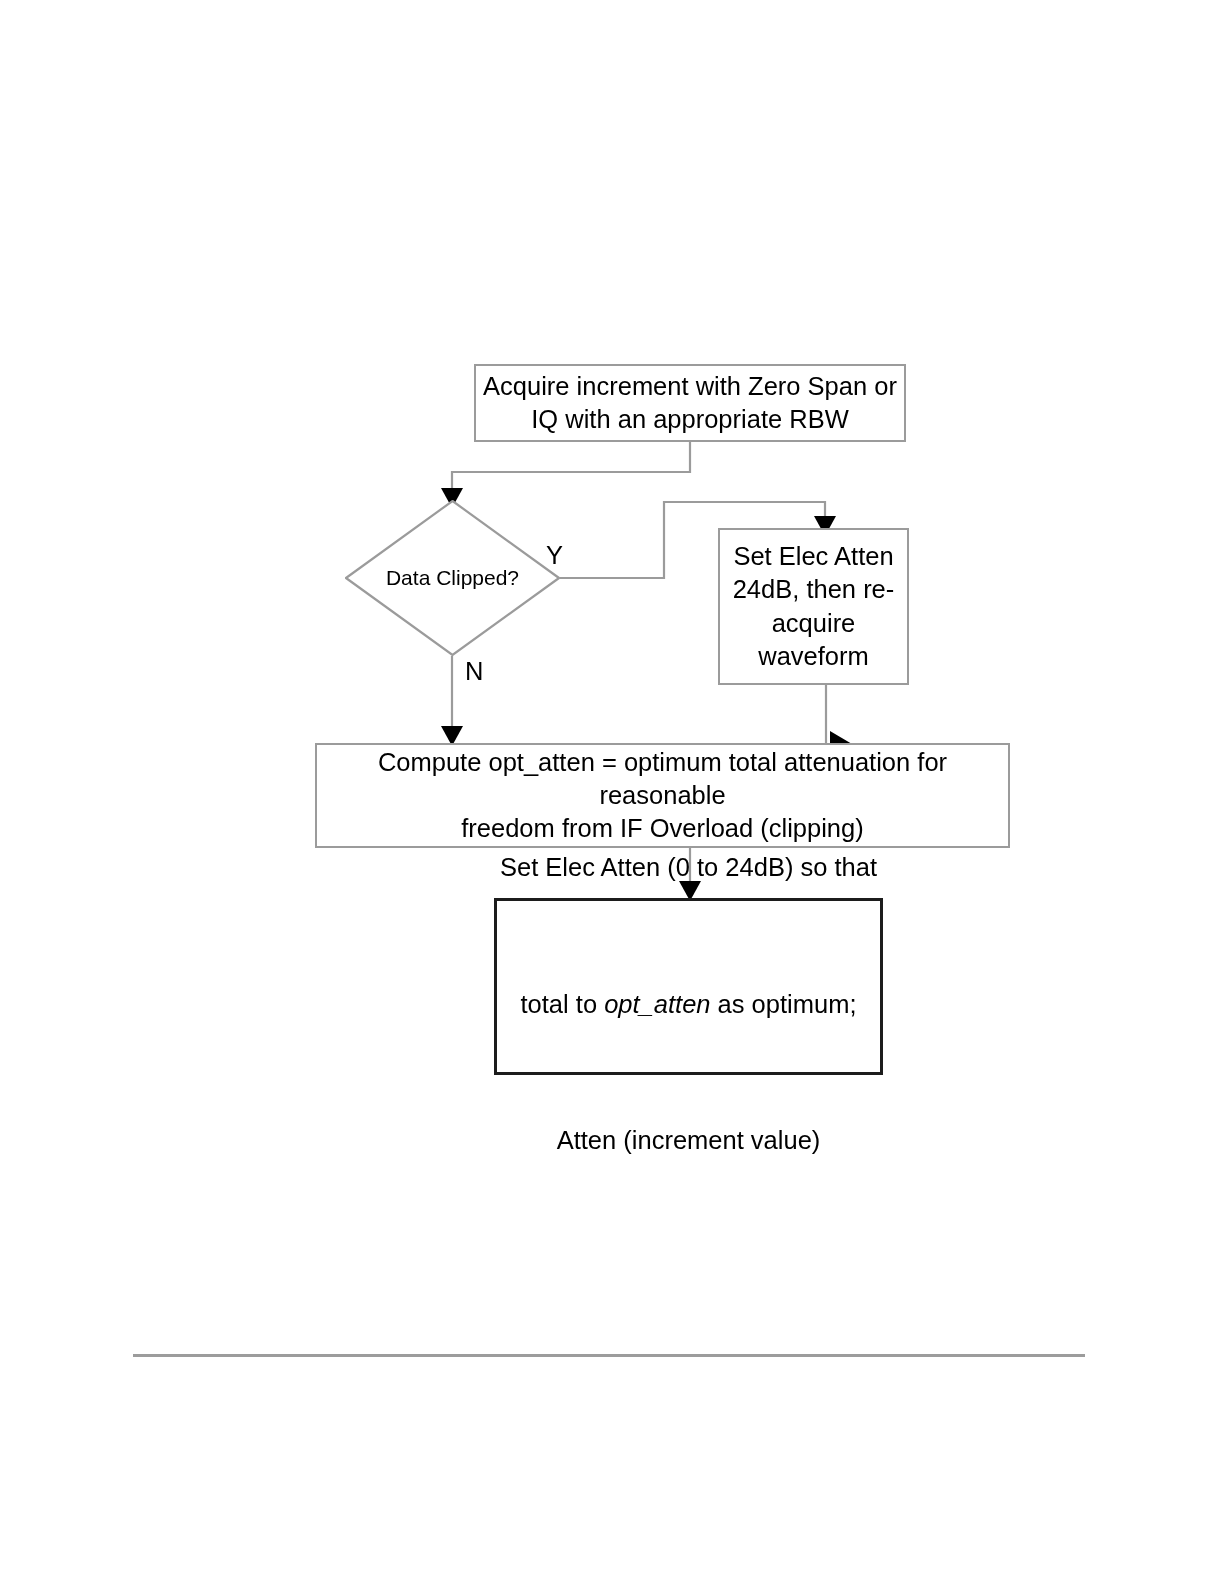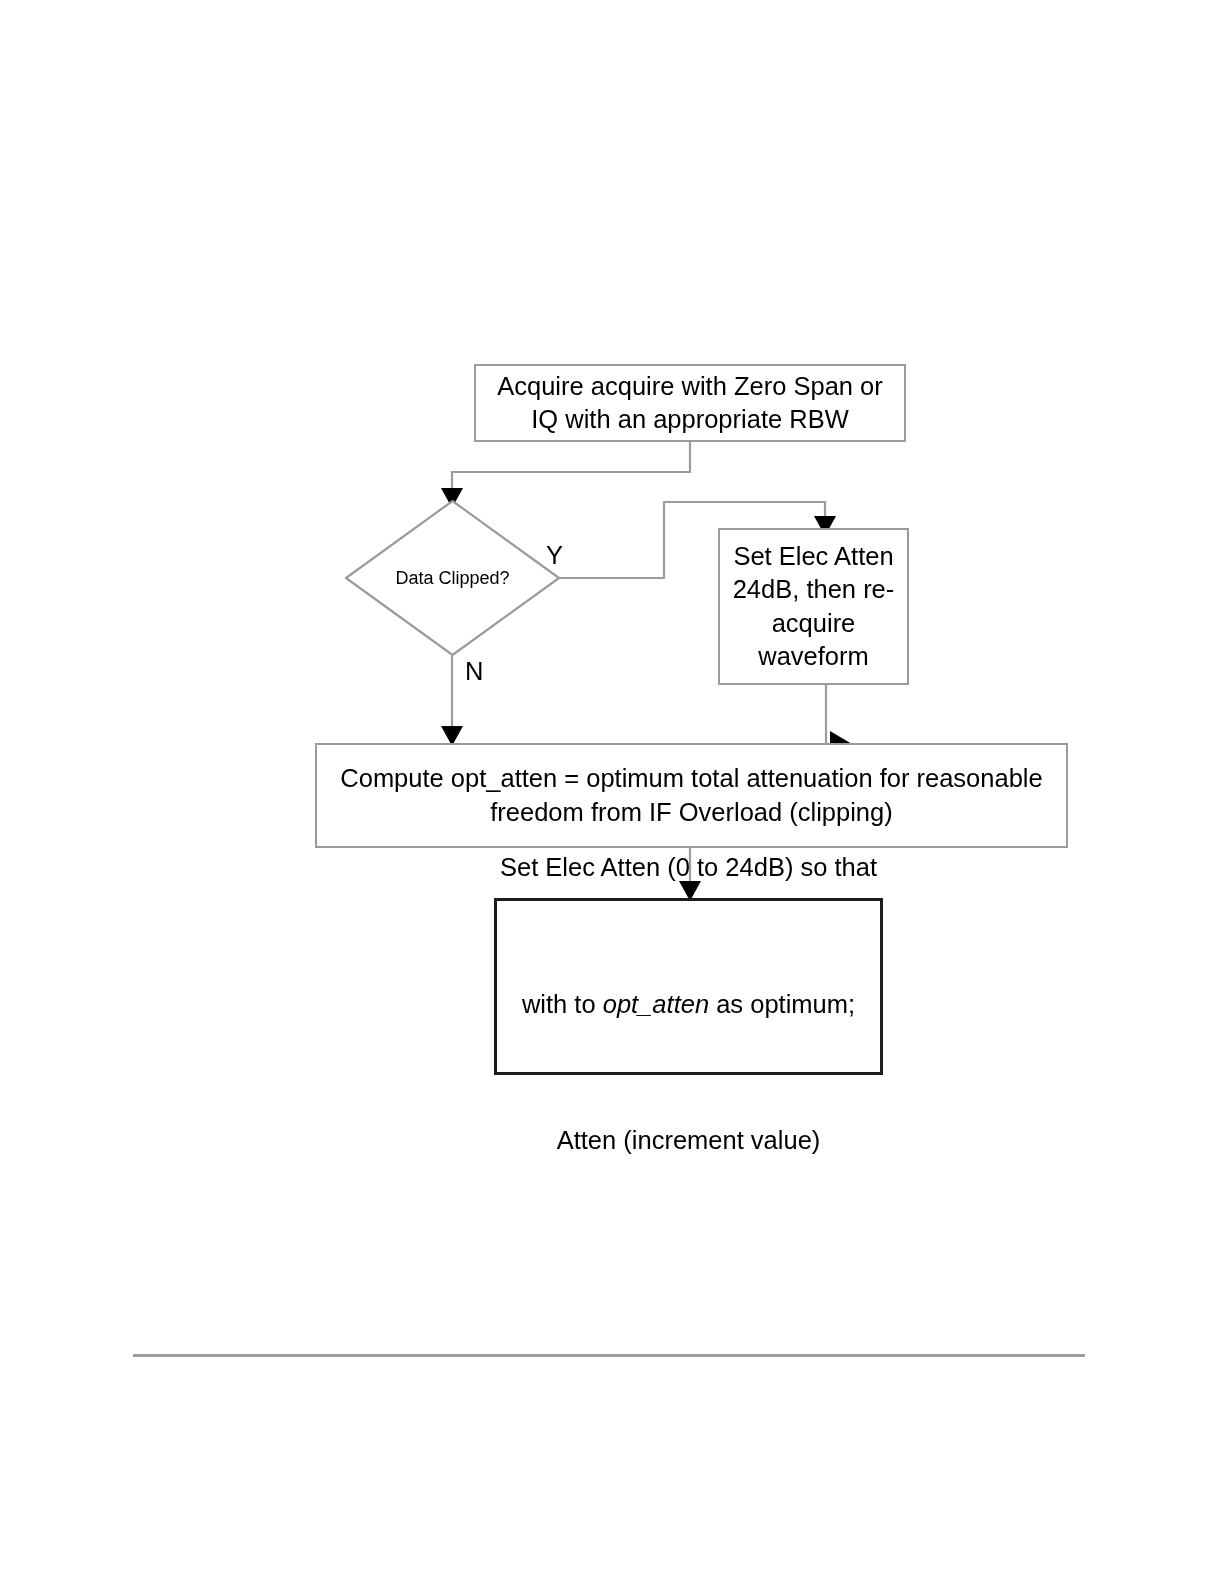--- a/index.html
+++ b/index.html
@@ -65,21 +65,21 @@
   }
 
   #node-set-elec-24 {
     left: 718px;  top: 528px;
     width: 191px; height: 157px;
     font-size: 25.5px;
   }
 
   #node-compute {
     left: 315px;  top: 743px;
-    width: 753px; height: 105px;
+    width: 695px; height: 105px;
     font-size: 25.5px;
   }
 
   #node-set-elec-range {
     left: 494px;  top: 898px;
     width: 389px; height: 177px;
     font-size: 25.5px;
   }
   #node-set-elec-range .node-text { line-height: 1.34; }
 
@@ -94,21 +94,21 @@
     left: 0; top: 0;
     width: 215px; height: 156px;
   }
   #node-decision .diamond-label {
     position: absolute;
     left: 0; top: 0;
     width: 215px; height: 156px;
     display: flex;
     align-items: center;
     justify-content: center;
-    font-size: 18px;
+    font-size: 21px;
     text-align: center;
   }
 
   
   .branch-label {
     position: absolute;
     font-size: 25.5px;
     color: #000000;
   }
   #label-yes { left: 546px; top: 541px; }
@@ -143,21 +143,21 @@
     <polygon points="441,726 463,726 452,746" fill="#000000"></polygon>
 
     <path d="M 826,685 L 826,744" fill="none" stroke="#9b9b9b" stroke-width="2.2"></path>
     <polygon points="830,731 852,744 830,757" fill="#000000"></polygon>
 
     <path d="M 690,848 L 690,890" fill="none" stroke="#9b9b9b" stroke-width="2.2"></path>
     <polygon points="679,881 701,881 690,901" fill="#000000"></polygon>
   </svg>
 
   <div class="node box-thin" id="node-acquire">
-    <span class="node-text">Acquire acquire with Zero Span or
+    <span class="node-text">Acquire increment with Zero Span or
 IQ with an appropriate RBW</span>
   </div>
 
   <div id="node-decision">
     <svg class="diamond-svg" viewBox="0 0 215 156" width="215" height="156" xmlns="http://www.w3.org/2000/svg">
       <polygon points="107.5,1 214,78 107.5,155 1,78" fill="#ffffff" stroke="#9b9b9b" stroke-width="2.2"></polygon>
     </svg>
     <div class="diamond-label">Data Clipped?</div>
   </div>
 
@@ -173,21 +173,21 @@
 
   <div class="node box-thin" id="node-compute">
     <span class="node-text">Compute opt_atten = optimum total attenuation for reasonable
 freedom from IF Overload (clipping)</span>
   </div>
 
   <div class="node box-thick" id="node-set-elec-range">
     <span class="node-text">
       <span>Set Elec Atten (0 to 24dB) so that</span><br>
       <br>
-      <span>with to </span><span class="italic">opt_atten</span><span> as optimum;</span><br>
+      <span>total to </span><span class="italic">opt_atten</span><span> as optimum;</span><br>
       <br>
       <span>Atten (increment value)</span>
     </span>
   </div>
 
   <div id="footer-rule"></div>
 
 </div>
 
 </body></html>

